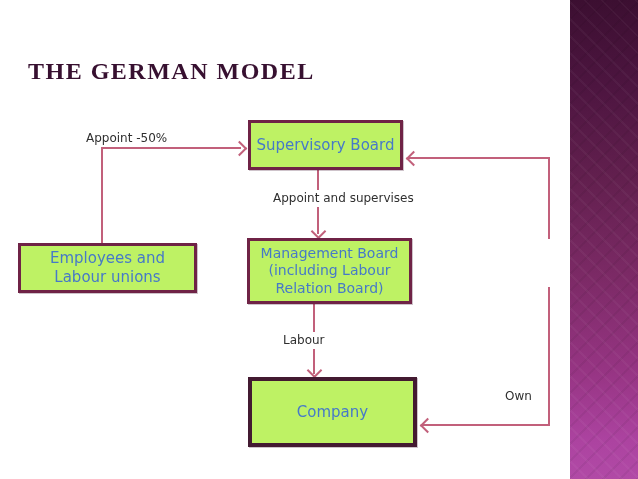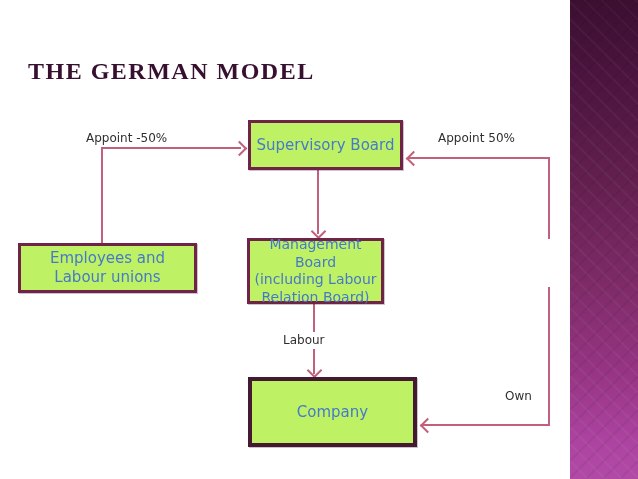--- a/index.html
+++ b/index.html
@@ -33,21 +33,21 @@
     background:#bef264;border:3px solid #6f2346;
     color:#4679c8;
     display:flex;align-items:center;justify-content:center;
     text-align:center;font-size:15px;line-height:1.25;
     z-index:3;
     box-shadow:1px 1px 0 rgba(60,15,45,0.25);
   }
   .node .lbl{display:block;}
   .prewrap{white-space:pre-line;}
   #node-supervisory{left:248px;top:120px;width:155px;height:50px;}
-  #node-management{left:247px;top:238px;width:137px;height:66px;font-size:14px;}
+  #node-management{left:247px;top:238px;width:165px;height:66px;font-size:14px;}
   #node-employees{left:18px;top:243px;width:179px;height:50px;}
   #node-shareholder{left:472px;top:238px;width:158px;height:49px;}
   #node-company{left:248px;top:377px;width:169px;height:70px;border:4px solid #431a31;}
   
   .line{position:absolute;background:#c2607b;z-index:1;}
   .h{height:2px;} .v{width:2px;}
   
   .ah{
     position:absolute;width:9px;height:9px;z-index:2;
     border-top:2px solid #c2607b;border-right:2px solid #c2607b;
@@ -84,21 +84,22 @@
   <div class="ah ah-down" style="left:313px;top:226px;"></div>
 
   <div class="line v" style="left:313px;top:304px;height:70px;"></div>
   <div class="ah ah-down" style="left:309px;top:365px;"></div>
 
   <div class="line v" style="left:548px;top:287px;height:139px;"></div>
   <div class="line h" style="left:421px;top:424px;width:129px;"></div>
   <div class="ah ah-left" style="left:422px;top:420px;"></div>
 
   <div class="elabel" style="left:84px;top:130px;">Appoint -50%</div>
-  <div class="elabel" style="left:436px;top:130px;">Appoint 50%</div>
+  <div class="elabel prewrap" style="left:271px;top:190px;">Appoint and
+supervises</div>
   <div class="elabel" style="left:281px;top:332px;">Labour</div>
   <div class="elabel" style="left:503px;top:388px;">Own</div>
 
   <div class="node" id="node-supervisory">
     <span class="lbl">Supervisory Board</span>
   </div>
 
   <div class="node" id="node-management">
     <span class="lbl prewrap">Management Board
 (including Labour

